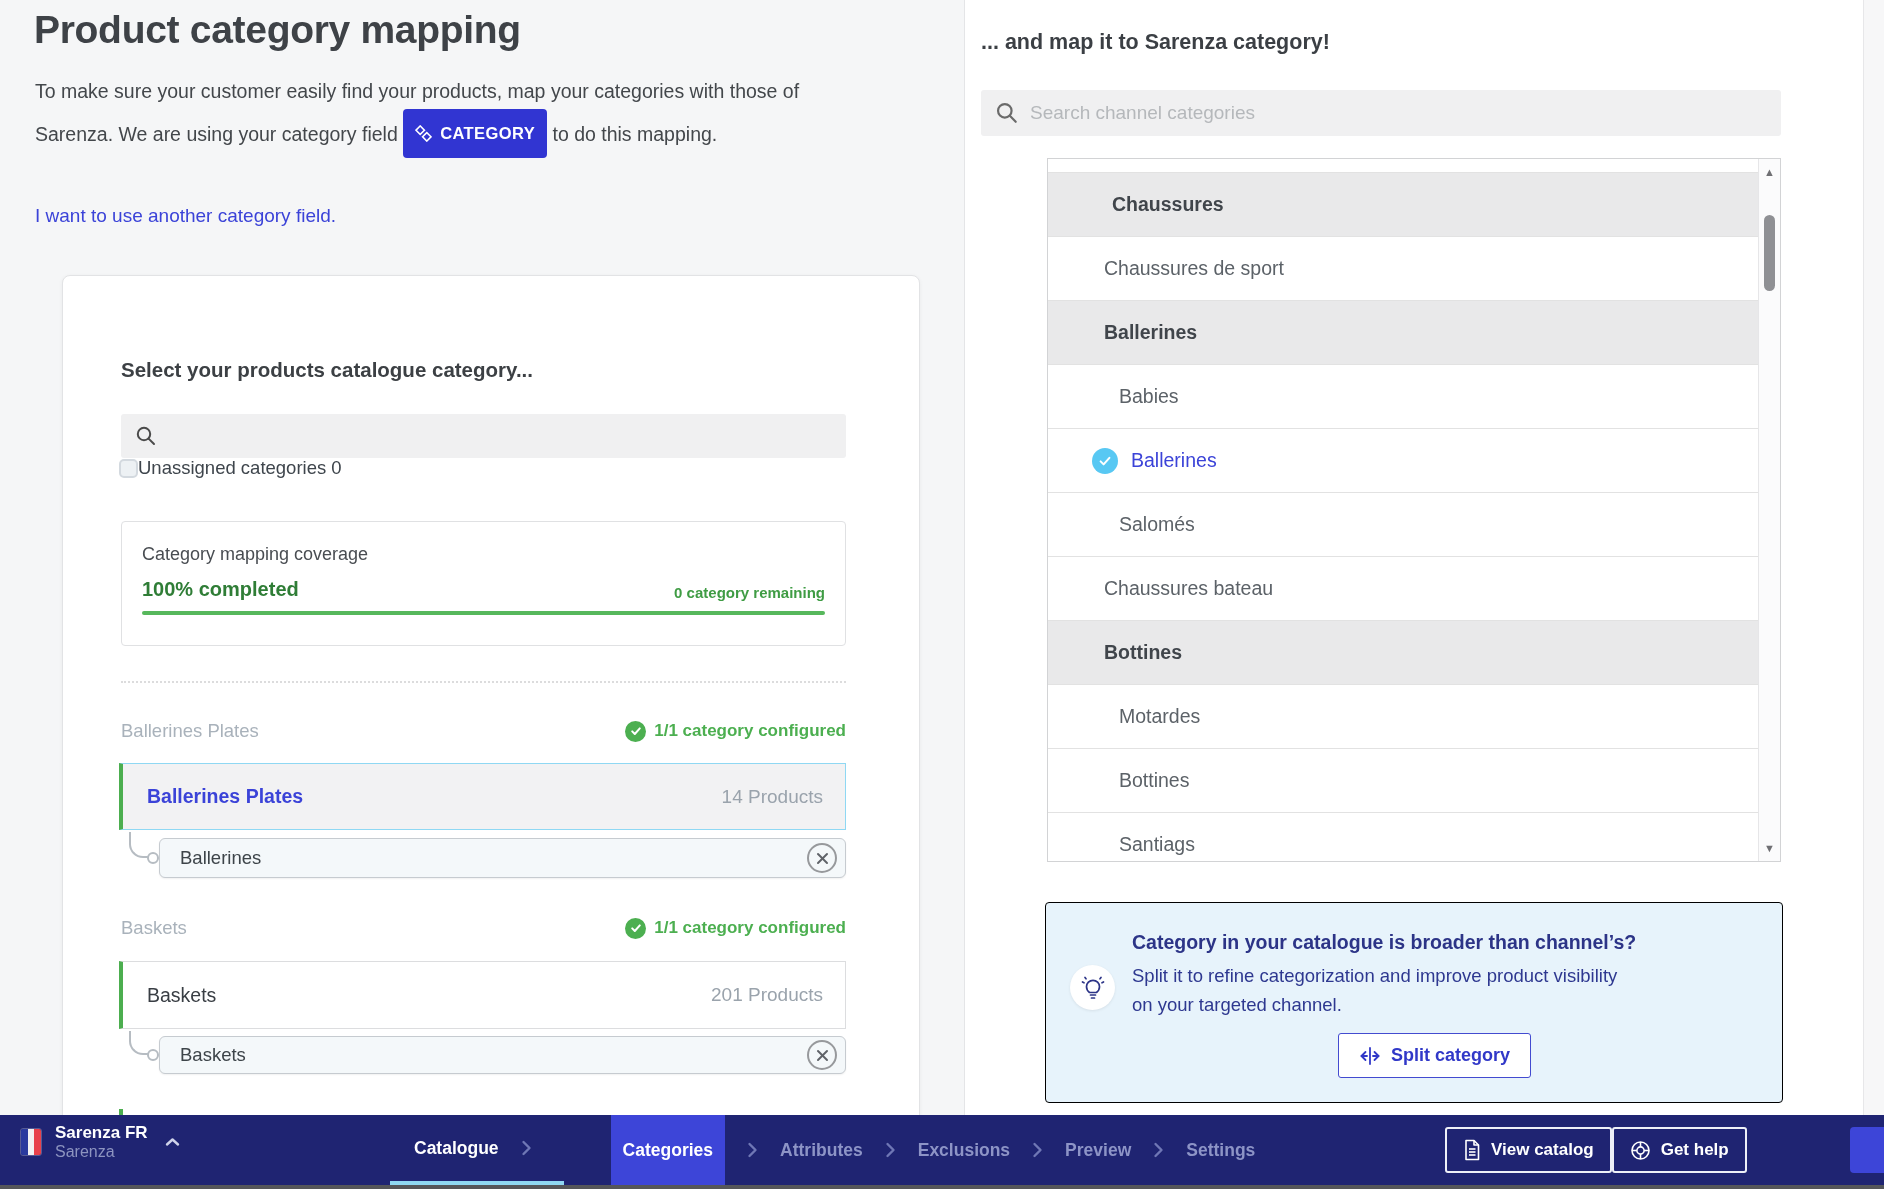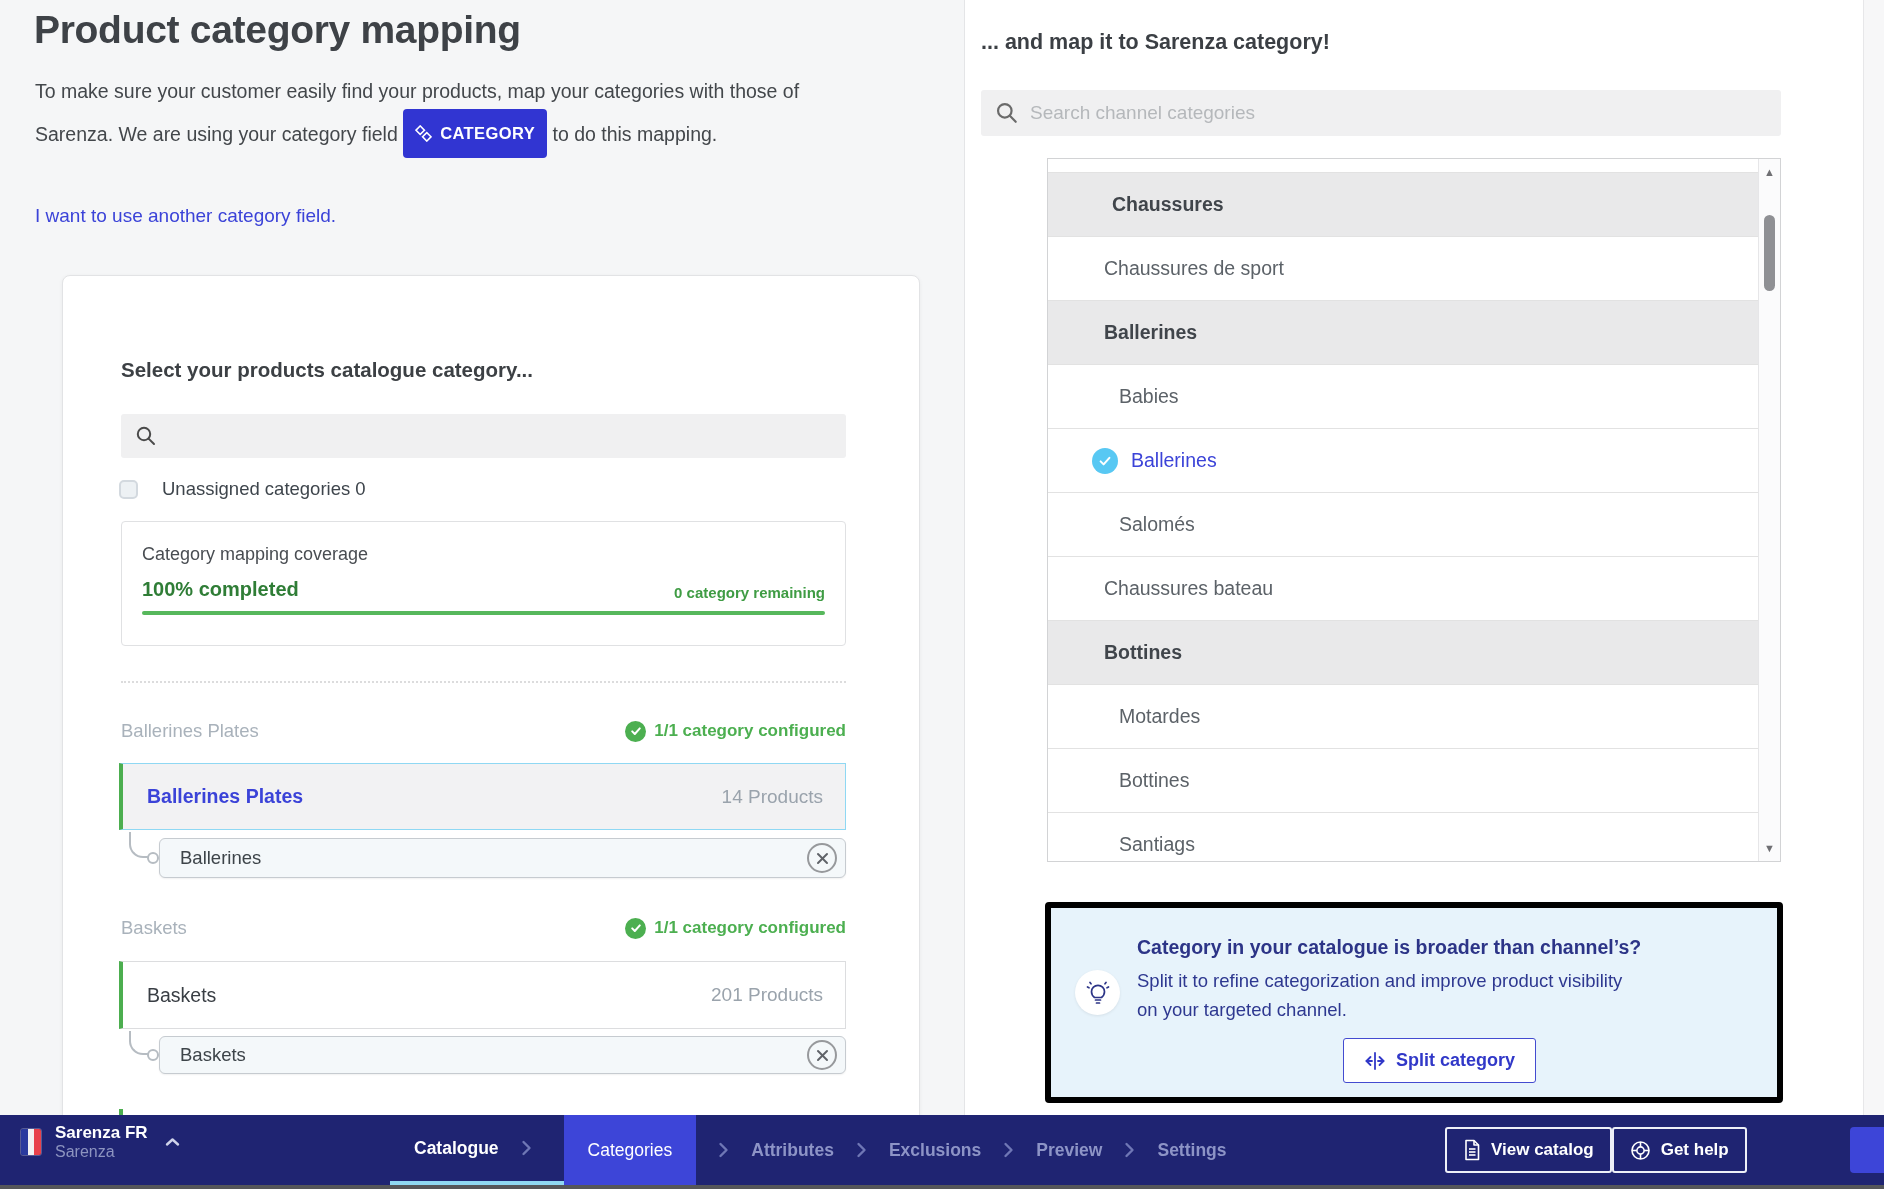--- a/index.html
+++ b/index.html
@@ -14,21 +14,21 @@
 
   
   .card { position:absolute; left:62px; top:275px; width:858px; height:852px; background:#fff; border:1px solid #e2e3e5; border-radius:8px; box-shadow:0 1px 4px rgba(0,0,0,.05); }
   .card-title { position:absolute; left:58px; top:82px; font-size:20.5px; font-weight:700; color:#3c4044; }
 
   .searchbox { background:#f0f0f1; border-radius:3px; display:flex; align-items:center; padding:0 14px; gap:11px; }
   .searchbox input { border:none; background:transparent; outline:none; font-family:inherit; font-size:19px; color:#555; width:100%; }
   .searchbox input::placeholder { color:#b5b8bb; }
   .left-search { position:absolute; left:58px; top:138px; width:725px; height:44px; }
 
-  .checkbox-row { position:absolute; left:56px; top:202px; display:flex; align-items:center; gap:24px; }
+  .checkbox-row { position:absolute; left:56px; top:181px; display:flex; align-items:center; gap:0; }
   .checkbox { width:19px; height:19px; border:2px solid #d3d9df; border-radius:5px; background:#edf1f4; cursor:pointer; }
   .checkbox-label { font-size:18.5px; color:#3e454c; }
 
   .coverage { position:absolute; left:58px; top:245px; width:725px; height:125px; border:1px solid #e0e1e3; border-radius:4px; padding:22px 20px 0; background:#fff; }
   .cov-title { font-size:18px; color:#494d52; margin-bottom:13px; }
   .cov-row { display:flex; justify-content:space-between; align-items:flex-end; }
   .cov-completed { font-size:20px; font-weight:700; color:#2f7d36; }
   .cov-remaining { font-size:15px; font-weight:600; color:#3f9c44; }
   .cov-track { margin-top:10px; height:4px; background:#e4e5e6; border-radius:2px; overflow:hidden; }
   .cov-bar { height:100%; background:#57b85c; }
@@ -68,42 +68,42 @@
   .ch-row.ind2 { padding-left:56px; }
   .ch-row.ind3 { padding-left:71px; }
   .ch-row.selected { color:#3b43d8; font-weight:500; padding-left:44px; }
   .sel-check { width:26px; height:26px; border-radius:50%; background:#58c8f3; display:inline-flex; align-items:center; justify-content:center; margin-right:13px; flex:0 0 auto; }
 
   .list-scrollbar { position:absolute; right:0; top:0; bottom:0; width:22px; background:#fbfbfc; border-left:1px solid #e6e6e8; }
   .sb-arrow { position:absolute; left:0; width:100%; text-align:center; color:#6f6f73; font-size:11px; cursor:pointer; }
   .sb-up { top:7px; } .sb-down { bottom:7px; }
   .sb-thumb { position:absolute; top:56px; left:5px; width:11px; height:76px; background:#8f9094; border-radius:6px; cursor:pointer; }
 
-  .tip-box { position:absolute; left:80px; top:902px; width:738px; height:201px; background:#e7f3fb; border:6px solid #000000; border-radius:4px; }
+  .tip-box { position:absolute; left:80px; top:902px; width:738px; height:201px; background:#e7f3fb; border:1px solid #000000; border-radius:4px; }
   .bulb-circle { position:absolute; left:24px; top:62px; width:45px; height:45px; background:#fff; border-radius:50%; display:flex; align-items:center; justify-content:center; box-shadow:0 1px 3px rgba(0,0,0,.08); }
   .tip-title { position:absolute; left:86px; top:28px; font-size:19.5px; font-weight:700; color:#2c3487; }
   .tip-body { position:absolute; left:86px; top:58px; width:495px; font-size:18.5px; line-height:29px; color:#2e3890; }
   .split-btn { position:absolute; left:292px; top:130px; height:45px; padding:0 20px; background:#fff; border:1px solid #434bd0; border-radius:3px; display:flex; align-items:center; gap:10px; color:#3138c8; font-weight:700; font-size:18px; font-family:inherit; cursor:pointer; }
 
   .page-scrollbar { position:absolute; left:1863px; top:0; width:21px; height:1115px; background:#f7f7f8; border-left:1px solid #e7e7e9; }
 
   
   .footer { position:absolute; left:0; top:1115px; width:1884px; height:70px; background:#1f2472; z-index:5; }
   .store { position:absolute; left:20px; top:0; height:54px; display:flex; align-items:center; gap:13px; }
   .flag { width:22px; height:28px; border-radius:3px; overflow:hidden; display:flex; border:1px solid rgba(255,255,255,.25); }
   .flag div { flex:1; }
   .flag .b { background:#2a3a9e; } .flag .w { background:#f2f2f2; } .flag .r { background:#e8414b; }
   .store-name { font-size:17px; font-weight:700; color:#fff; line-height:20px; }
   .store-sub { font-size:16px; color:#8d94c0; line-height:18px; }
 
   .steps { position:absolute; left:390px; top:0; height:70px; display:flex; align-items:stretch; }
   .step { display:flex; align-items:center; font-size:17.5px; font-weight:600; color:#8d94c6; cursor:pointer; }
   .step.done { color:#fff; font-weight:700; border-bottom:4px solid #8fd8f3; padding:0 10px 0 24px; }
   .step.done .sep { margin:0 22px; }
-  .step.active { background:#3d45d8; color:#fff; font-weight:400; padding:0 24px; border-bottom:none; }
+  .step.active { background:#3d45d8; color:#fff; font-weight:700; padding:0 12px; border-bottom:none;margin-left:47px; }
   .sep { margin:0 22px; display:flex; align-items:center; }
 
   .footer-btns { position:absolute; left:1445px; top:12px; display:flex; gap:0; }
   .f-btn { height:46px; border:2px solid #eef0f8; border-radius:3px; padding:0 16px; display:flex; align-items:center; gap:10px; color:#fff; font-weight:700; font-size:17px; background:transparent; font-family:inherit; cursor:pointer; }
   .partial-blue { position:absolute; left:1850px; top:12px; width:40px; height:46px; background:#3d45d8; border-radius:4px 0 0 4px; cursor:pointer; }
 
   .bottom-strip { position:absolute; left:0; top:1185px; width:1884px; height:4px; background:#55565a; z-index:6; }
 </style>
 </head>
 <body>

